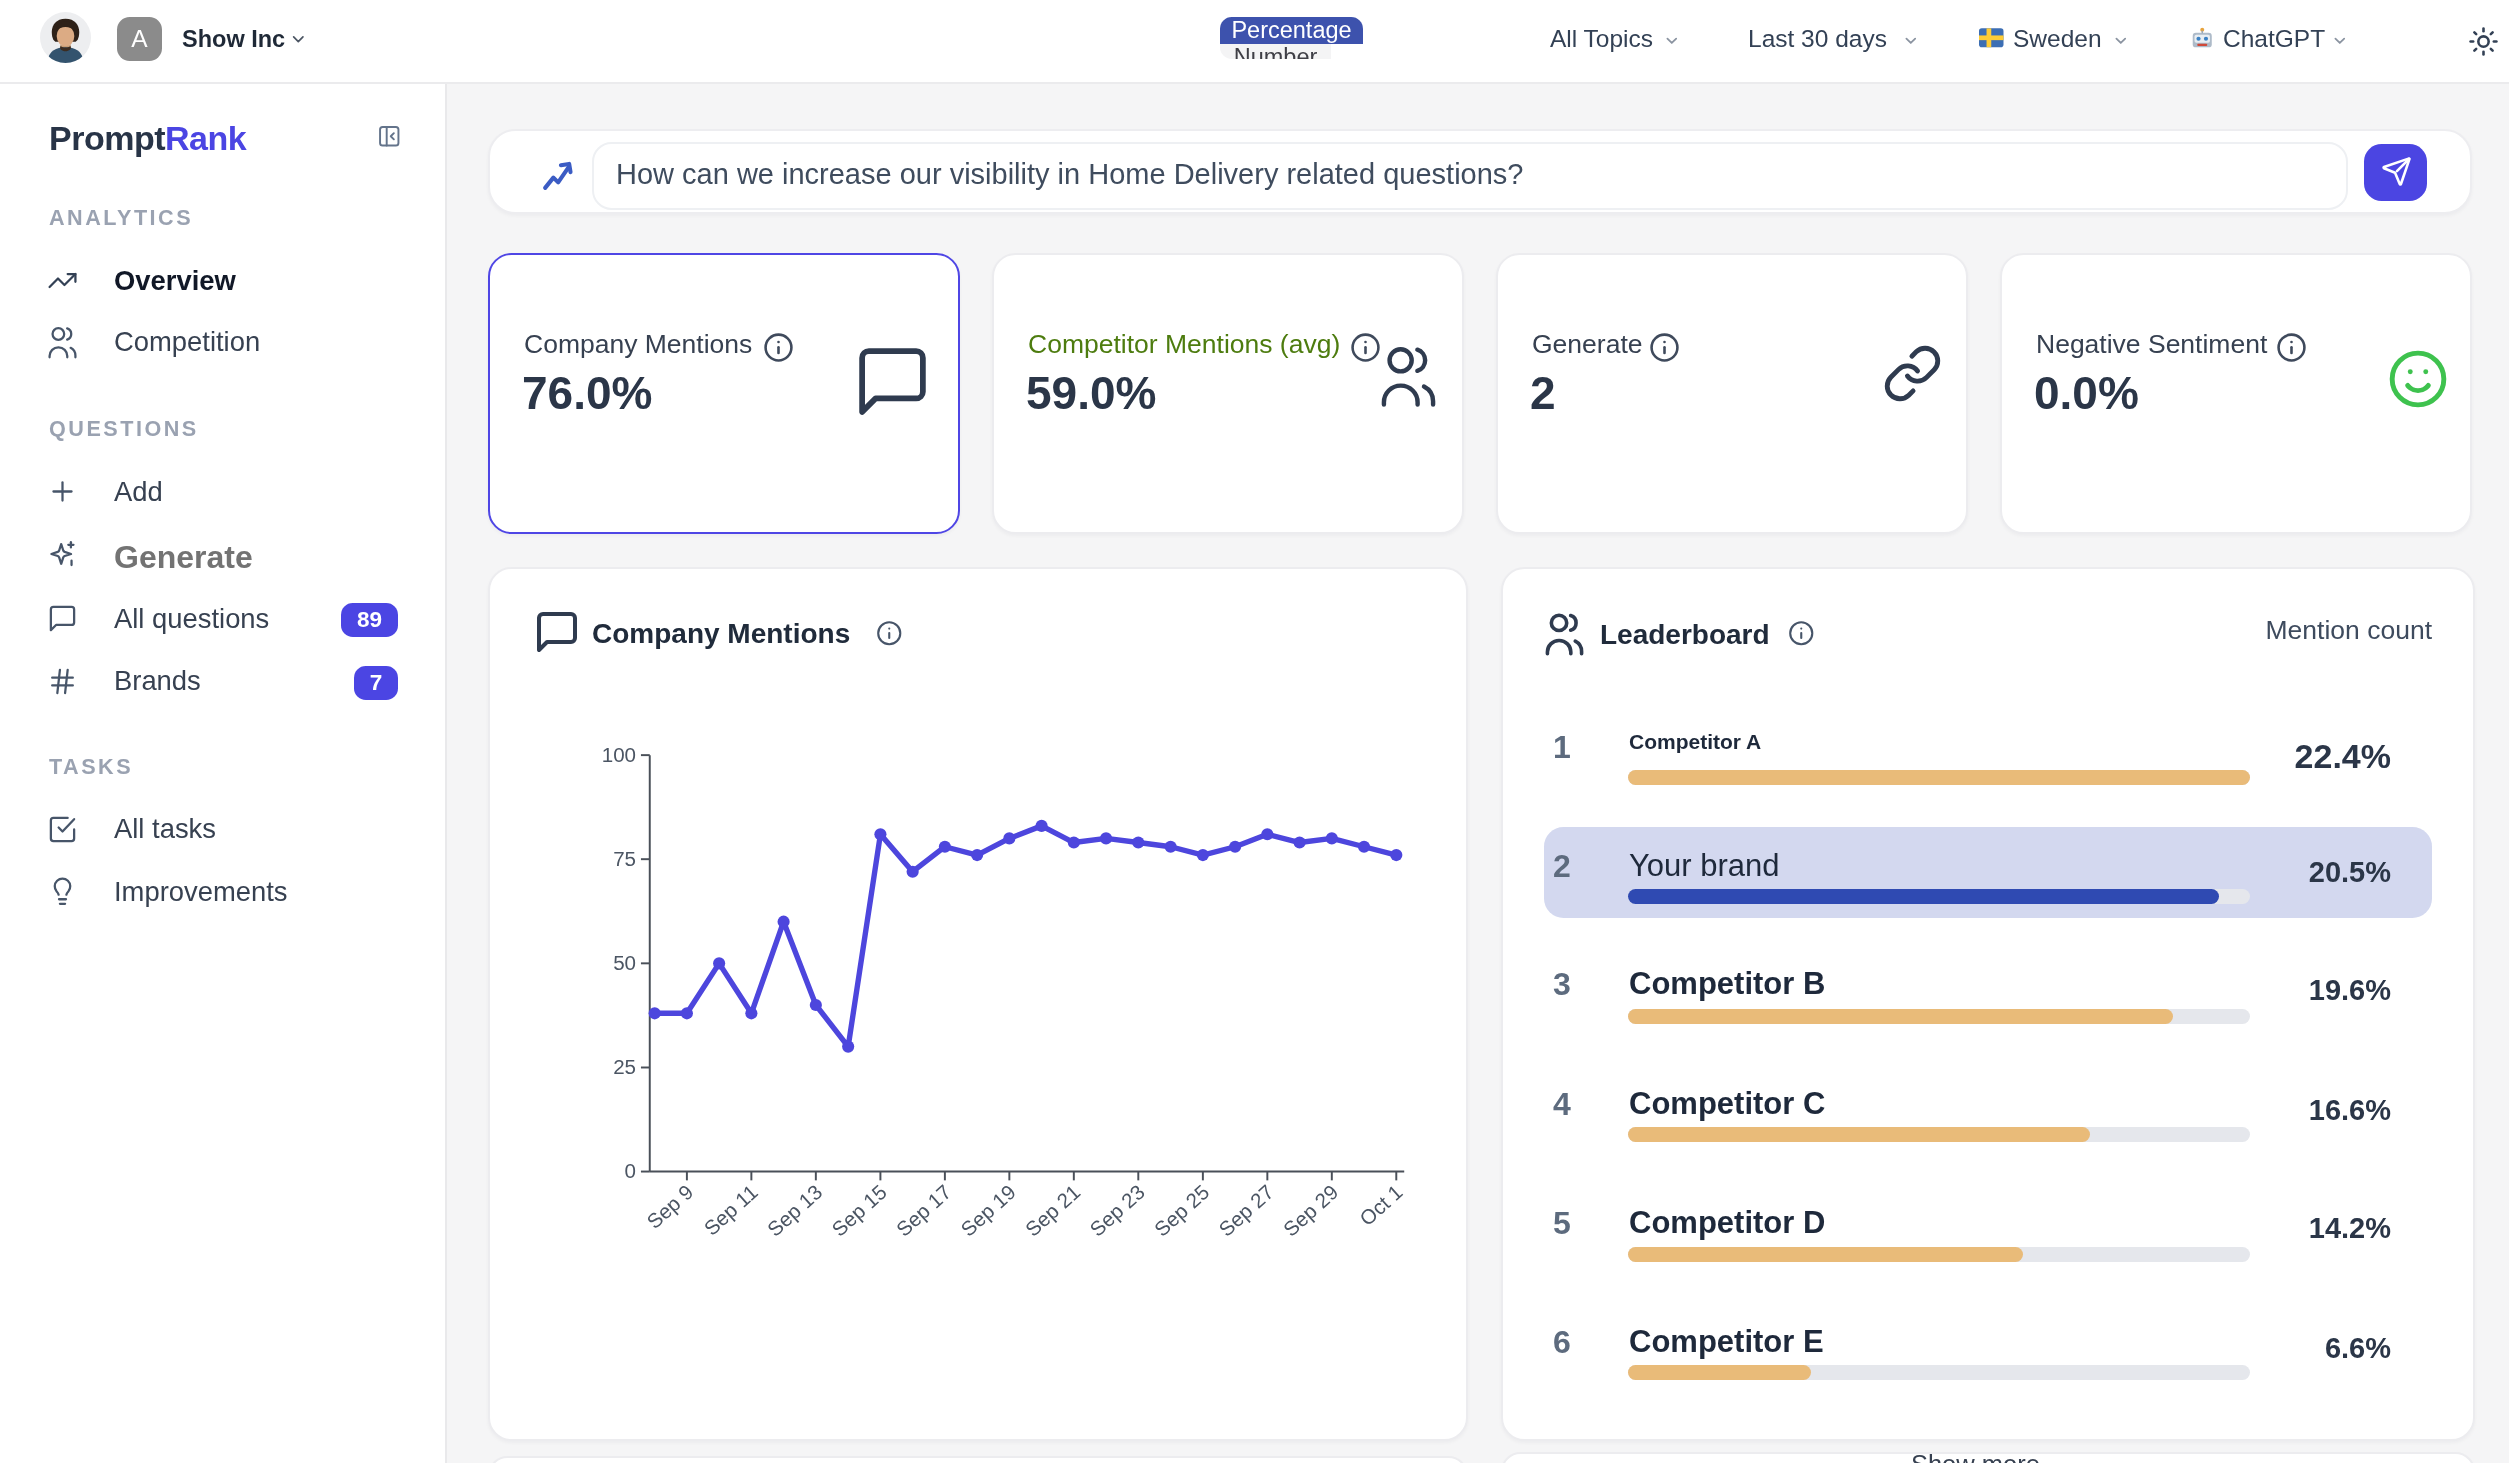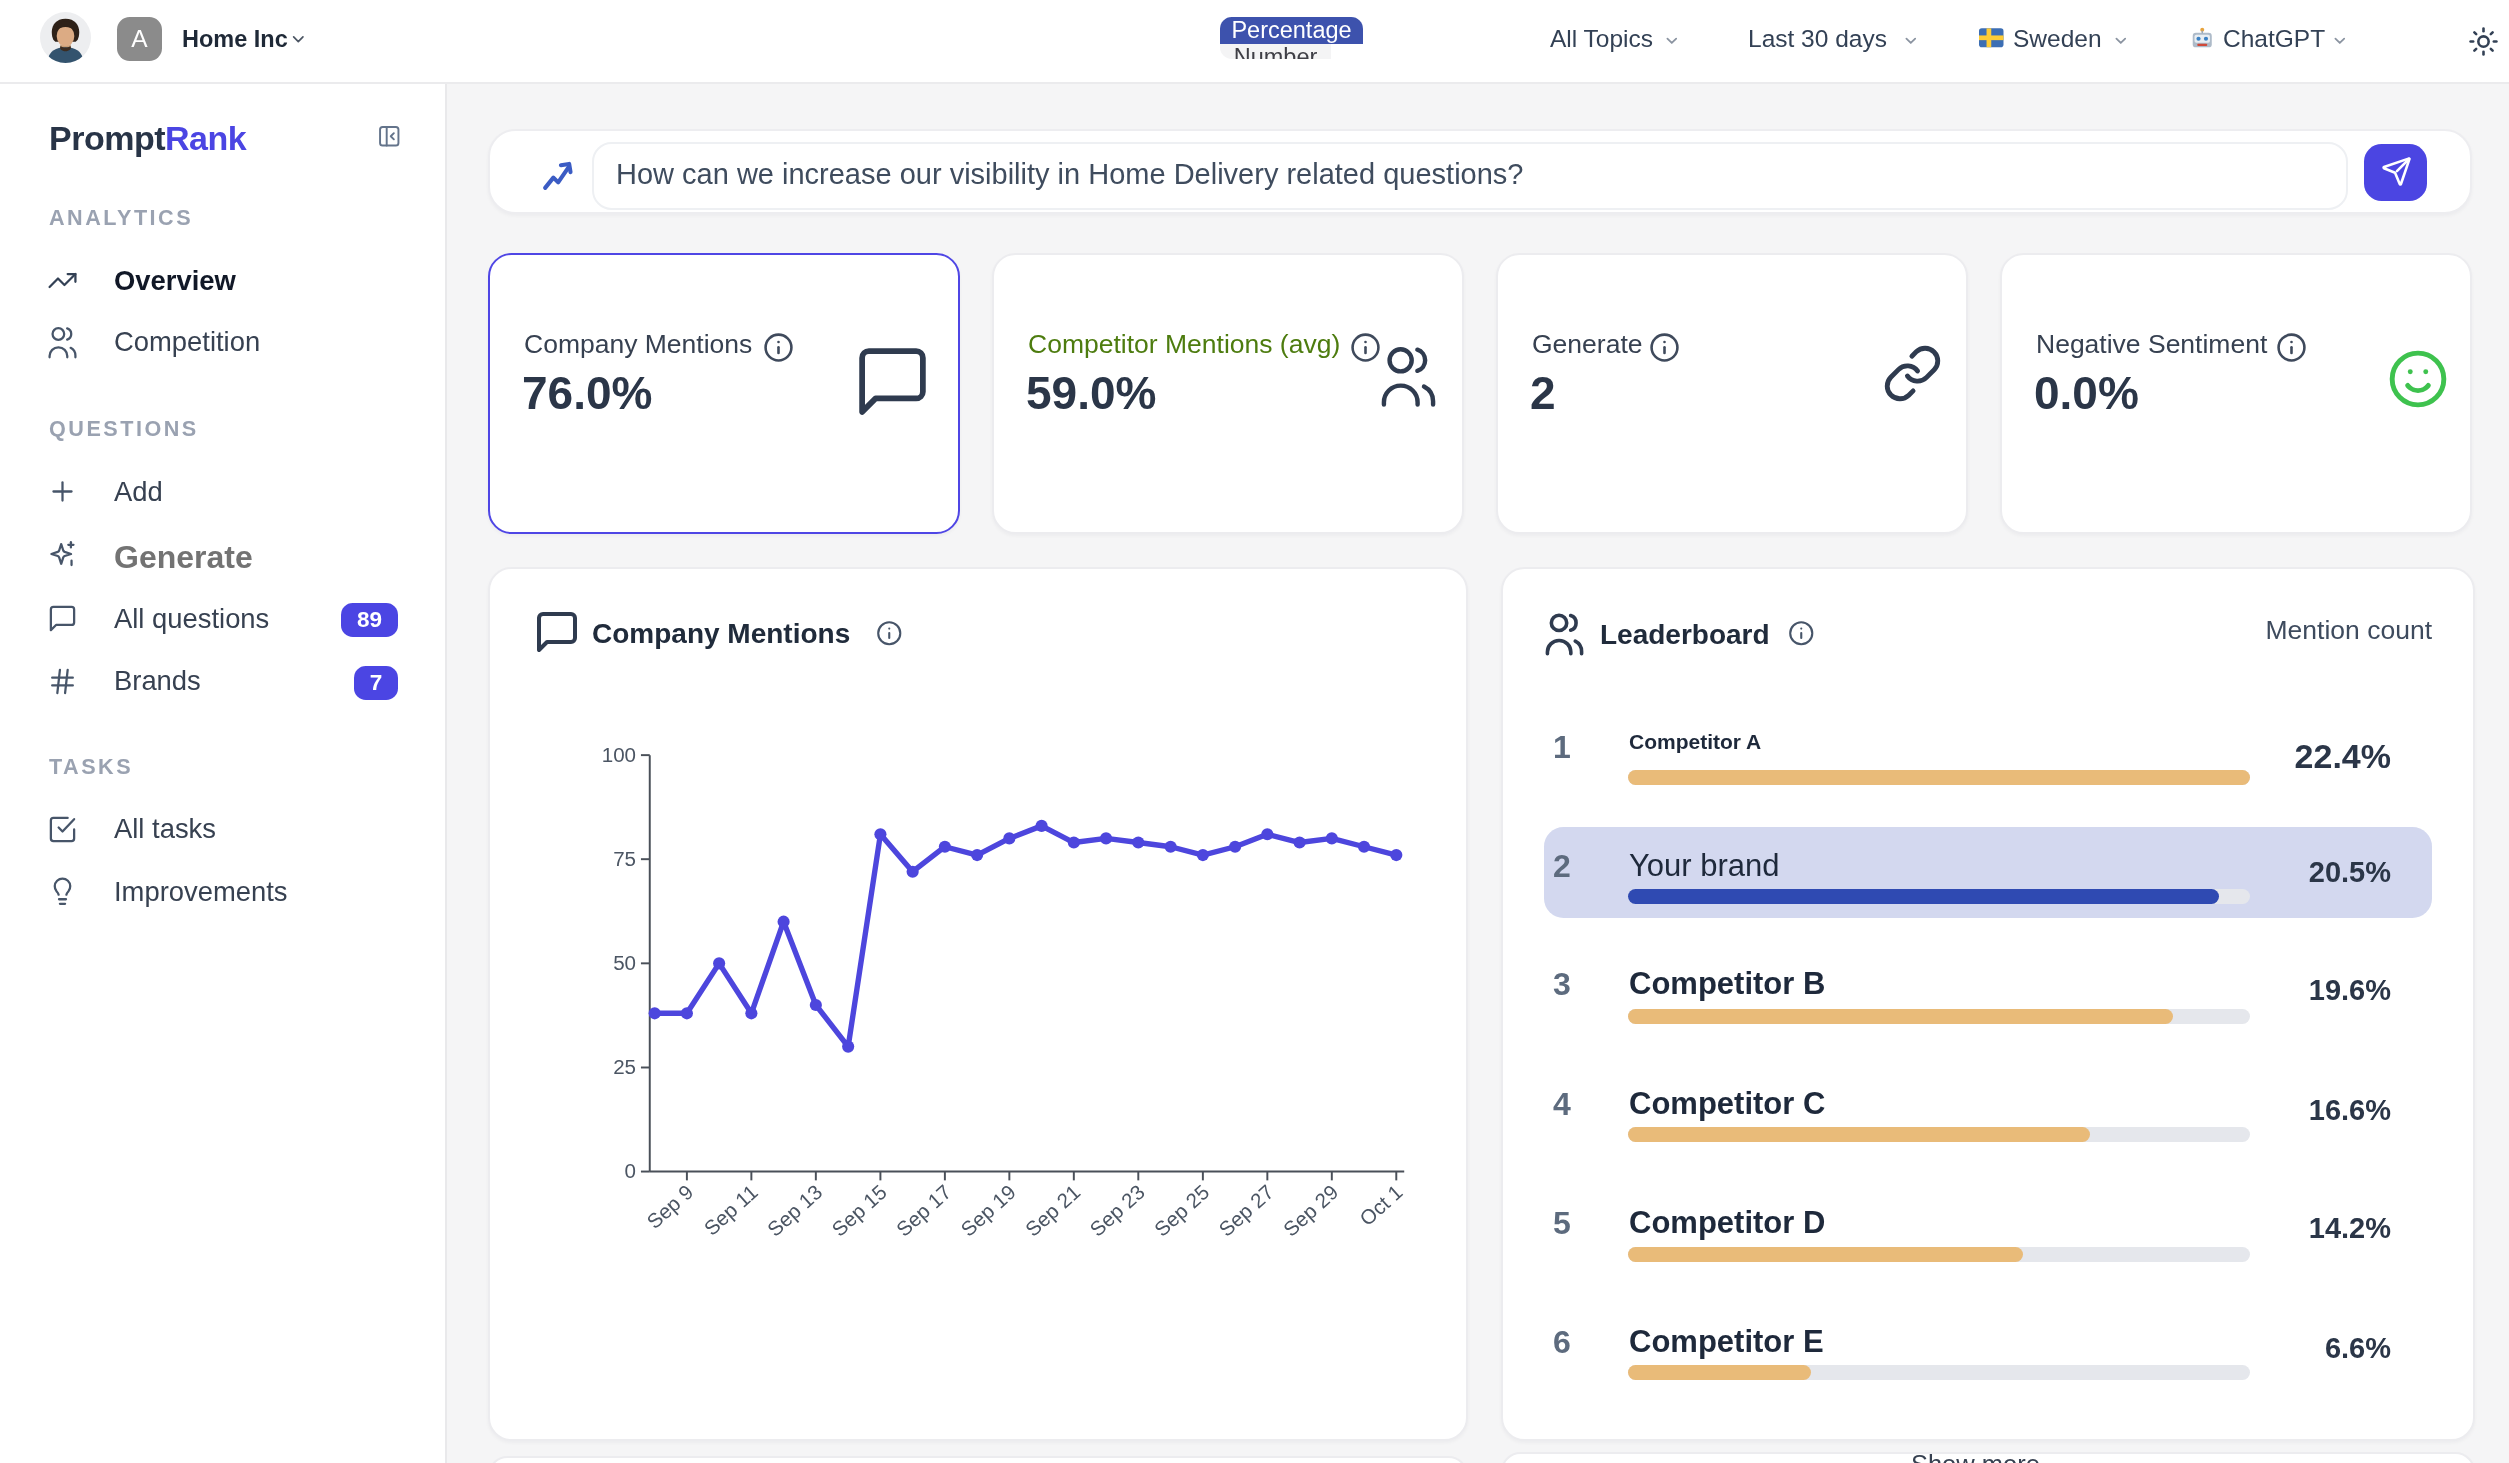--- a/index.html
+++ b/index.html
@@ -16,21 +16,21 @@
       <rect width="52" height="52" fill="#edeef0"></rect>
 <path d="M26 7c-9.5 0-14 6.5-14 13.5 0 3 .6 5.8 1.6 7.8l2 2 20.8 0 2-2c1-2 1.6-4.8 1.6-7.8C40 13.5 35.5 7 26 7z" fill="#2e2118"></path>
 <ellipse cx="26" cy="24.5" rx="9" ry="10.5" fill="#dcab84"></ellipse>
 <path d="M17 19c2.2-2.6 5.4-3.8 9-3.8s6.8 1.2 9 3.8c.4-1.8-.2-4.6-1.6-6.2-1.8-2-4.4-3.2-7.4-3.2s-5.6 1.2-7.4 3.2C17.2 14.4 16.6 17.2 17 19z" fill="#2e2118"></path>
 <path d="M20.5 32.5c1.6 1.4 3.4 2.2 5.5 2.2s3.9-.8 5.5-2.2l-.4 4.8h-10.2z" fill="#c79c74"></path>
 <path d="M26 36c-10 0-16.2 4.6-17.6 11l-1 5h37.2l-1-5C42.2 40.6 36 36 26 36z" fill="#33536e"></path>
 <path d="M21 34.6c1.5 1.1 3.2 1.7 5 1.7s3.5-.6 5-1.7c1.8 2.9-1.4 5.4-5 5.4s-6.8-2.5-5-5.4z" fill="#3c2c20"></path>
 </g>
   </svg>
 <div style="position:absolute;left:117px;top:16.7px;width:45px;height:44px;border-radius:12.7px;background:#8b8b8b;color:#fff;font-size:24.5px;font-weight:400;display:flex;align-items:center;justify-content:center;">A</div>
-<div style="position:absolute;left:182px;top:28px;font-size:23.5px;font-weight:700;color:#1f2937;white-space:nowrap;line-height:1;">Home Inc</div>
+<div style="position:absolute;left:182px;top:28px;font-size:23.5px;font-weight:700;color:#1f2937;white-space:nowrap;line-height:1;">Show Inc</div>
 <svg style="position:absolute;left:289px;top:30px;overflow:visible" width="18.6" height="18.6" viewBox="0 0 24 24" fill="none" stroke="#4b5563" stroke-width="2.2" stroke-linecap="round" stroke-linejoin="round">
     <path d="m6 9 6 6 6-6"></path>
   </svg>
 <div style="position:absolute;left:1220px;top:16.7px;height:42px;border-radius:11.8px;overflow:hidden;display:flex;font-size:23.5px;font-weight:500;flex-direction:column;">
     <div style="background:#3d52ad;color:#fff;width:143px;display:flex;align-items:center;justify-content:center;">Percentage</div>
     <div style="background:#f4f4f5;color:#3f3f46;width:111px;display:flex;align-items:center;justify-content:center;">Number</div>
   </div>
 <div style="position:absolute;left:1550px;top:27.4px;font-size:24.5px;font-weight:400;color:#334155;white-space:nowrap;line-height:1;">All Topics</div>
 <svg style="position:absolute;left:1663px;top:32px;overflow:visible" width="17.6" height="17.6" viewBox="0 0 24 24" fill="none" stroke="#8b94a1" stroke-width="2.4" stroke-linecap="round" stroke-linejoin="round">
     <path d="m6 9 6 6 6-6"></path>

